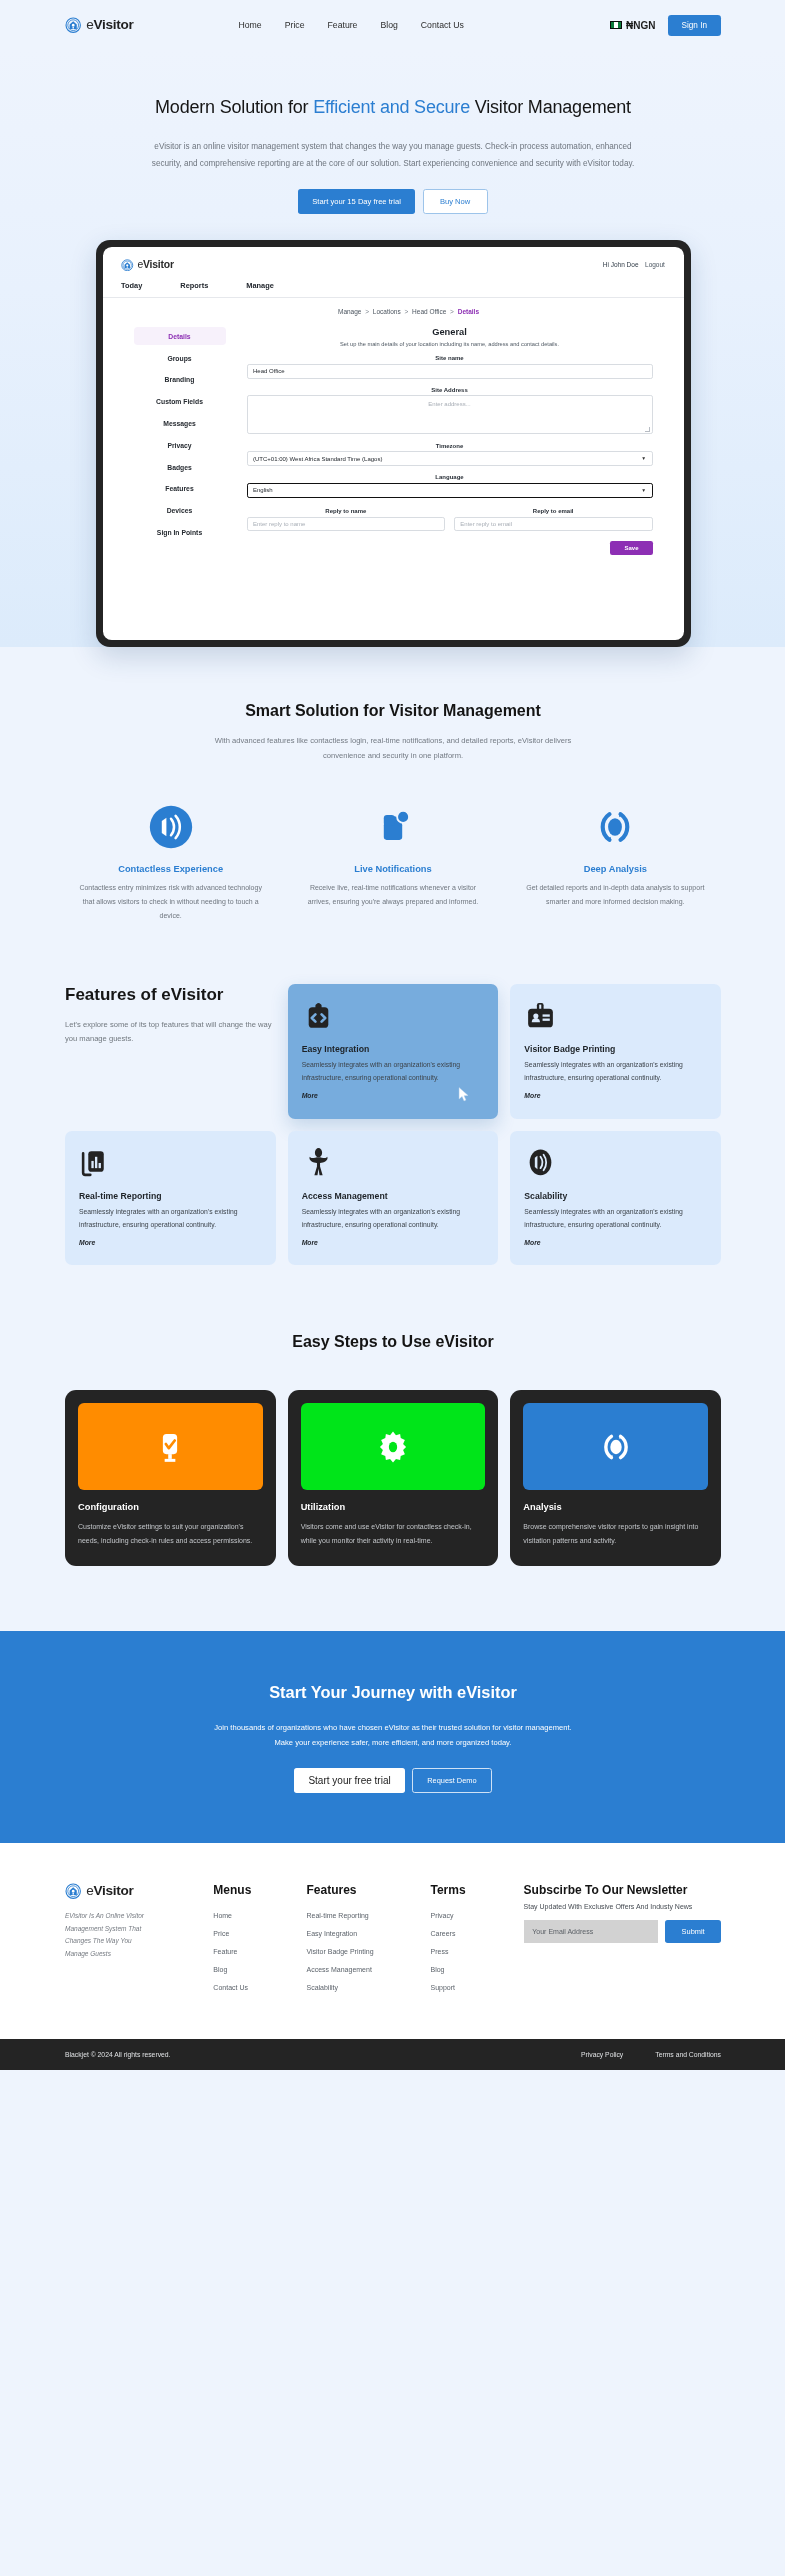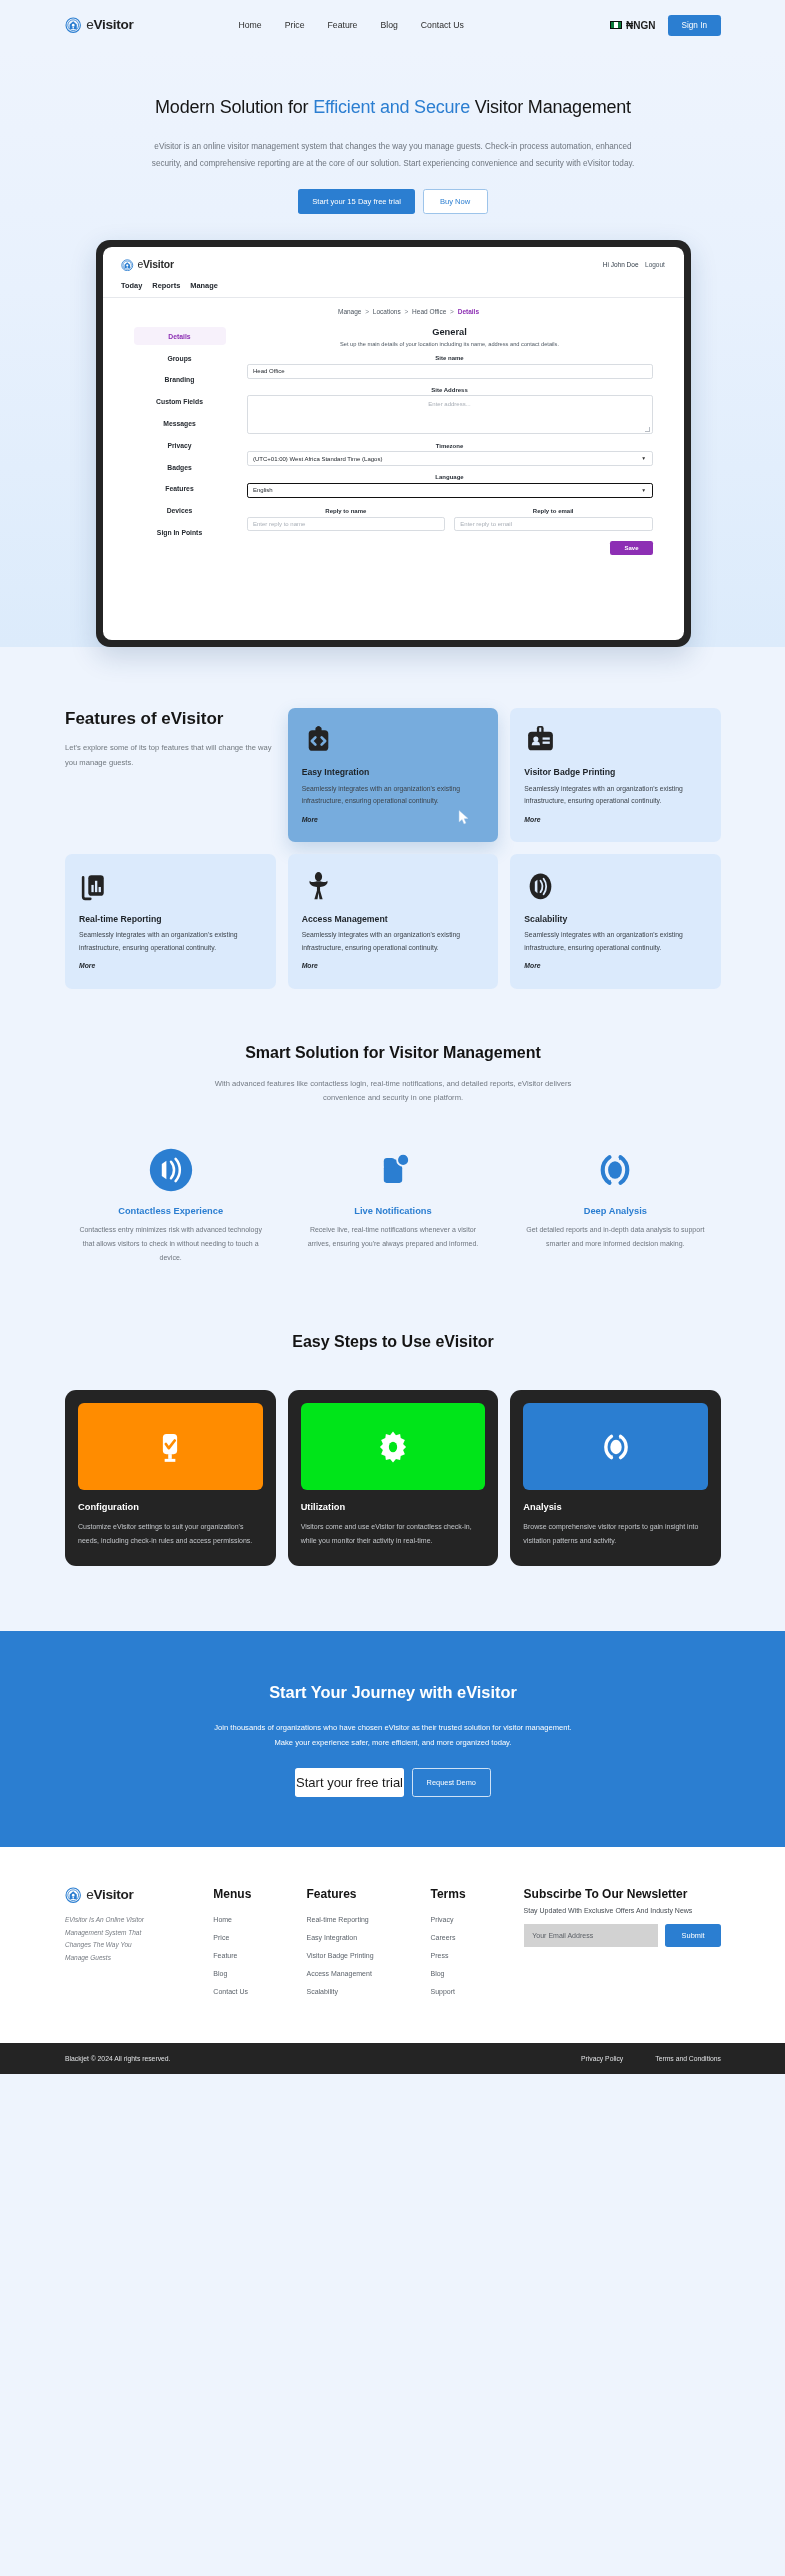--- a/index.html
+++ b/index.html
@@ -68,21 +68,21 @@
     background: #242424; border-radius: 14px; padding: 7px;
     box-shadow: 0 9.8px 27px rgba(23,60,110,.18);
   }
   .mock-screen { background: #fff; border-radius: 8.7px; overflow: hidden; height: 393px; position: relative; }
   .mk-top { display: flex; align-items: center; padding: 12px 18.6px 0; }
   .mk-brand { display: flex; align-items: center; gap: 3.8px; }
   .mk-brand-mark { width: 12.5px; height: 12.5px; }
   .mk-brand-text { font-size: 10.4px; letter-spacing: -0.2px; }
   .mk-user { margin-left: auto; font-size: 6.5px; color: #2f3a45; display: flex; gap: 6.5px; }
   .mk-user .logout { color: #4a5560; }
-  .mk-tabs { display: flex; gap: 10px; padding: 9.8px 18.6px 7.6px; border-bottom: 0.5px solid #e6e8ec; }
+  .mk-tabs { display: flex; gap: 38px; padding: 9.8px 18.6px 7.6px; border-bottom: 0.5px solid #e6e8ec; }
   .mk-tabs span { font-size: 7.4px; font-weight: 600; color: #21262d; }
   .mk-crumb { padding: 9.8px 0 0 31px; font-size: 6.5px; color: #4c555f; }
   .mk-crumb .cur { color: #8d2fb4; font-weight: 600; }
   .mk-crumb .sep { margin: 0 3.8px; color: #7b838c; }
   .mk-body { display: flex; padding: 12px 31px 0; gap: 21px; }
   .mk-side { width: 92px; flex: 0 0 92px; }
   .mk-side div {
     font-size: 6.8px; font-weight: 600; color: #252a30;
     padding: 5.5px 6.5px; border-radius: 3.8px; margin-bottom: 3.8px;
   }
@@ -149,22 +149,22 @@
   .step-card { background: #242424; border-radius: 11px; padding: 13px 13px 18.6px; }
   .step-tile { height: 87px; border-radius: 6px; display: flex; align-items: center; justify-content: center; }
   .step-card h4 { color: #fff; font-size: 9.3px; font-weight: 700; margin-top: 12px; }
   .step-card p { color: #c3c6ca; font-size: 7px; line-height: 2.0; margin-top: 7.6px; }
 
   
   .cta { background: #2b7ed1; color: #fff; text-align: center; padding: 52px 65px 50px; margin-top: 65px; }
   .cta h2 { font-size: 16.4px; font-weight: 700; }
   .cta p { font-size: 7.6px; line-height: 2.0; margin: 17.5px auto 0; max-width: 376px; }
   .cta-row { margin-top: 17.5px; display: flex; gap: 7.6px; justify-content: center; }
-  .btn-white { background: #fff; color: #1b1b1b; border: 0; border-radius: 2.7px; padding: 7px 1px;
-               font-size: 13px; cursor: pointer; font-family: inherit; }
+  .btn-white { background: #fff; color: #1b1b1b; border: 0; border-radius: 2.7px; padding: 7px 14px;
+               font-size: 10px; cursor: pointer; font-family: inherit; }
   .btn-outline { background: transparent; color: #fff; border: 0.5px solid #cfe2f6; border-radius: 2.7px;
                  padding: 7px 14px; font-size: 7.4px; cursor: pointer; font-family: inherit; }
 
   
   .footer { background: #fff; padding: 40px 65px 38px; display: flex; gap: 22px; }
   .f-col { }
   .f-brand { width: 135px; }
   .f-brand .tag { font-size: 6.5px; font-style: italic; color: #767b82; line-height: 1.95; margin-top: 11px; width: 87px; }
   .f-col h5 { font-size: 12px; font-weight: 700; color: #141414; margin-bottom: 13px; }
   .f-col ul { list-style: none; }
@@ -313,20 +313,66 @@
               </div>
 
               <button class="mk-save">Save</button>
             </div>
           </div>
         </div>
       </div>
     </div>
   </div>
 
+  <div class="section smart">
+    <h2 class="h2" style="max-width:338px;margin:0 auto;">Smart Solution for Visitor Management</h2>
+    <p class="lead">With advanced features like contactless login, real-time notifications, and detailed reports, eVisitor delivers convenience and security in one platform.</p>
+
+    <div class="three">
+      <div class="col">
+        <div class="icon">
+          <svg width="46" height="46" viewBox="0 0 100 100">
+            <circle cx="50" cy="50" r="46" fill="#2B7ED1"></circle>
+            <path d="M40 30 L40 70 L30 63 L30 37 Z" fill="#fff"></path>
+            <path d="M50 32 a28 28 0 0 1 0 36" stroke="#fff" stroke-width="5.5" fill="none" stroke-linecap="round"></path>
+            <path d="M60 26 a36 36 0 0 1 0 48" stroke="#fff" stroke-width="5.5" fill="none" stroke-linecap="round"></path>
+          </svg>
+        </div>
+        <h3>Contactless Experience</h3>
+        <p>Contactless entry minimizes risk with advanced technology that allows visitors to check in without needing to touch a device.</p>
+      </div>
+
+      <div class="col">
+        <div class="icon">
+          <svg width="46" height="46" viewBox="0 0 100 100">
+            <path d="M30 46 a20 20 0 0 1 40 0 v26 a6 6 0 0 1 -6 6 h-28 a6 6 0 0 1 -6 -6 z" fill="#2B7ED1"></path>
+            <rect x="30" y="24" width="24" height="24" rx="7" fill="#2B7ED1"></rect>
+            <circle cx="72" cy="28" r="13" fill="#2B7ED1" stroke="#eef4fd" stroke-width="4"></circle>
+          </svg>
+        </div>
+        <h3>Live Notifications</h3>
+        <p>Receive live, real-time notifications whenever a visitor arrives, ensuring you're always prepared and informed.</p>
+      </div>
+
+      <div class="col">
+        <div class="icon">
+          <svg width="46" height="46" viewBox="0 0 100 100">
+            <ellipse cx="50" cy="50" rx="15" ry="19" fill="#2B7ED1"></ellipse>
+            <path d="M62 22 a34 34 0 0 1 0 56" stroke="#2B7ED1" stroke-width="9" fill="none" stroke-linecap="round"></path>
+            <path d="M38 78 a34 34 0 0 1 0 -56" stroke="#2B7ED1" stroke-width="9" fill="none" stroke-linecap="round"></path>
+            <path d="M60 18 l8 5 -9 6 z" fill="#2B7ED1"></path>
+            <path d="M40 82 l-8 -5 9 -6 z" fill="#2B7ED1"></path>
+          </svg>
+        </div>
+        <h3>Deep Analysis</h3>
+        <p>Get detailed reports and in-depth data analysis to support smarter and more informed decision making.</p>
+      </div>
+    </div>
+  </div>
+
   <div class="section features">
     <div class="feat-grid">
       <div class="feat-intro">
         <h2>Features of eVisitor</h2>
         <p>Let's explore some of its top features that will change the way you manage guests.</p>
       </div>
 
       <div class="feat-card hl">
         <div class="fi">
           <svg width="33" height="33" viewBox="0 0 64 64">
@@ -396,66 +442,20 @@
           <svg width="33" height="33" viewBox="0 0 64 64">
             <ellipse cx="32" cy="30" rx="21" ry="25" fill="#232323"></ellipse>
             <path d="M26 17 L26 43 L21 39 L21 21 Z" fill="#DBEAFC"></path>
             <path d="M32 19 a19 19 0 0 1 0 22" stroke="#DBEAFC" stroke-width="3.5" fill="none" stroke-linecap="round"></path>
             <path d="M38 15 a25 25 0 0 1 0 30" stroke="#DBEAFC" stroke-width="3.5" fill="none" stroke-linecap="round"></path>
           </svg>
         </div>
         <h4>Scalability</h4>
         <p>Seamlessly integrates with an organization's existing infrastructure, ensuring operational continuity.</p>
         <span class="more">More</span>
-      </div>
-    </div>
-  </div>
-
-  <div class="section smart">
-    <h2 class="h2" style="max-width:338px;margin:0 auto;">Smart Solution for Visitor Management</h2>
-    <p class="lead">With advanced features like contactless login, real-time notifications, and detailed reports, eVisitor delivers convenience and security in one platform.</p>
-
-    <div class="three">
-      <div class="col">
-        <div class="icon">
-          <svg width="46" height="46" viewBox="0 0 100 100">
-            <circle cx="50" cy="50" r="46" fill="#2B7ED1"></circle>
-            <path d="M40 30 L40 70 L30 63 L30 37 Z" fill="#fff"></path>
-            <path d="M50 32 a28 28 0 0 1 0 36" stroke="#fff" stroke-width="5.5" fill="none" stroke-linecap="round"></path>
-            <path d="M60 26 a36 36 0 0 1 0 48" stroke="#fff" stroke-width="5.5" fill="none" stroke-linecap="round"></path>
-          </svg>
-        </div>
-        <h3>Contactless Experience</h3>
-        <p>Contactless entry minimizes risk with advanced technology that allows visitors to check in without needing to touch a device.</p>
-      </div>
-
-      <div class="col">
-        <div class="icon">
-          <svg width="46" height="46" viewBox="0 0 100 100">
-            <path d="M30 46 a20 20 0 0 1 40 0 v26 a6 6 0 0 1 -6 6 h-28 a6 6 0 0 1 -6 -6 z" fill="#2B7ED1"></path>
-            <rect x="30" y="24" width="24" height="24" rx="7" fill="#2B7ED1"></rect>
-            <circle cx="72" cy="28" r="13" fill="#2B7ED1" stroke="#eef4fd" stroke-width="4"></circle>
-          </svg>
-        </div>
-        <h3>Live Notifications</h3>
-        <p>Receive live, real-time notifications whenever a visitor arrives, ensuring you're always prepared and informed.</p>
-      </div>
-
-      <div class="col">
-        <div class="icon">
-          <svg width="46" height="46" viewBox="0 0 100 100">
-            <ellipse cx="50" cy="50" rx="15" ry="19" fill="#2B7ED1"></ellipse>
-            <path d="M62 22 a34 34 0 0 1 0 56" stroke="#2B7ED1" stroke-width="9" fill="none" stroke-linecap="round"></path>
-            <path d="M38 78 a34 34 0 0 1 0 -56" stroke="#2B7ED1" stroke-width="9" fill="none" stroke-linecap="round"></path>
-            <path d="M60 18 l8 5 -9 6 z" fill="#2B7ED1"></path>
-            <path d="M40 82 l-8 -5 9 -6 z" fill="#2B7ED1"></path>
-          </svg>
-        </div>
-        <h3>Deep Analysis</h3>
-        <p>Get detailed reports and in-depth data analysis to support smarter and more informed decision making.</p>
       </div>
     </div>
   </div>
 
   <div class="section steps">
     <h2 class="h2">Easy Steps to Use eVisitor</h2>
 
     <div class="step-grid">
       <div class="step-card">
         <div class="step-tile" style="background:#FF8C00">

